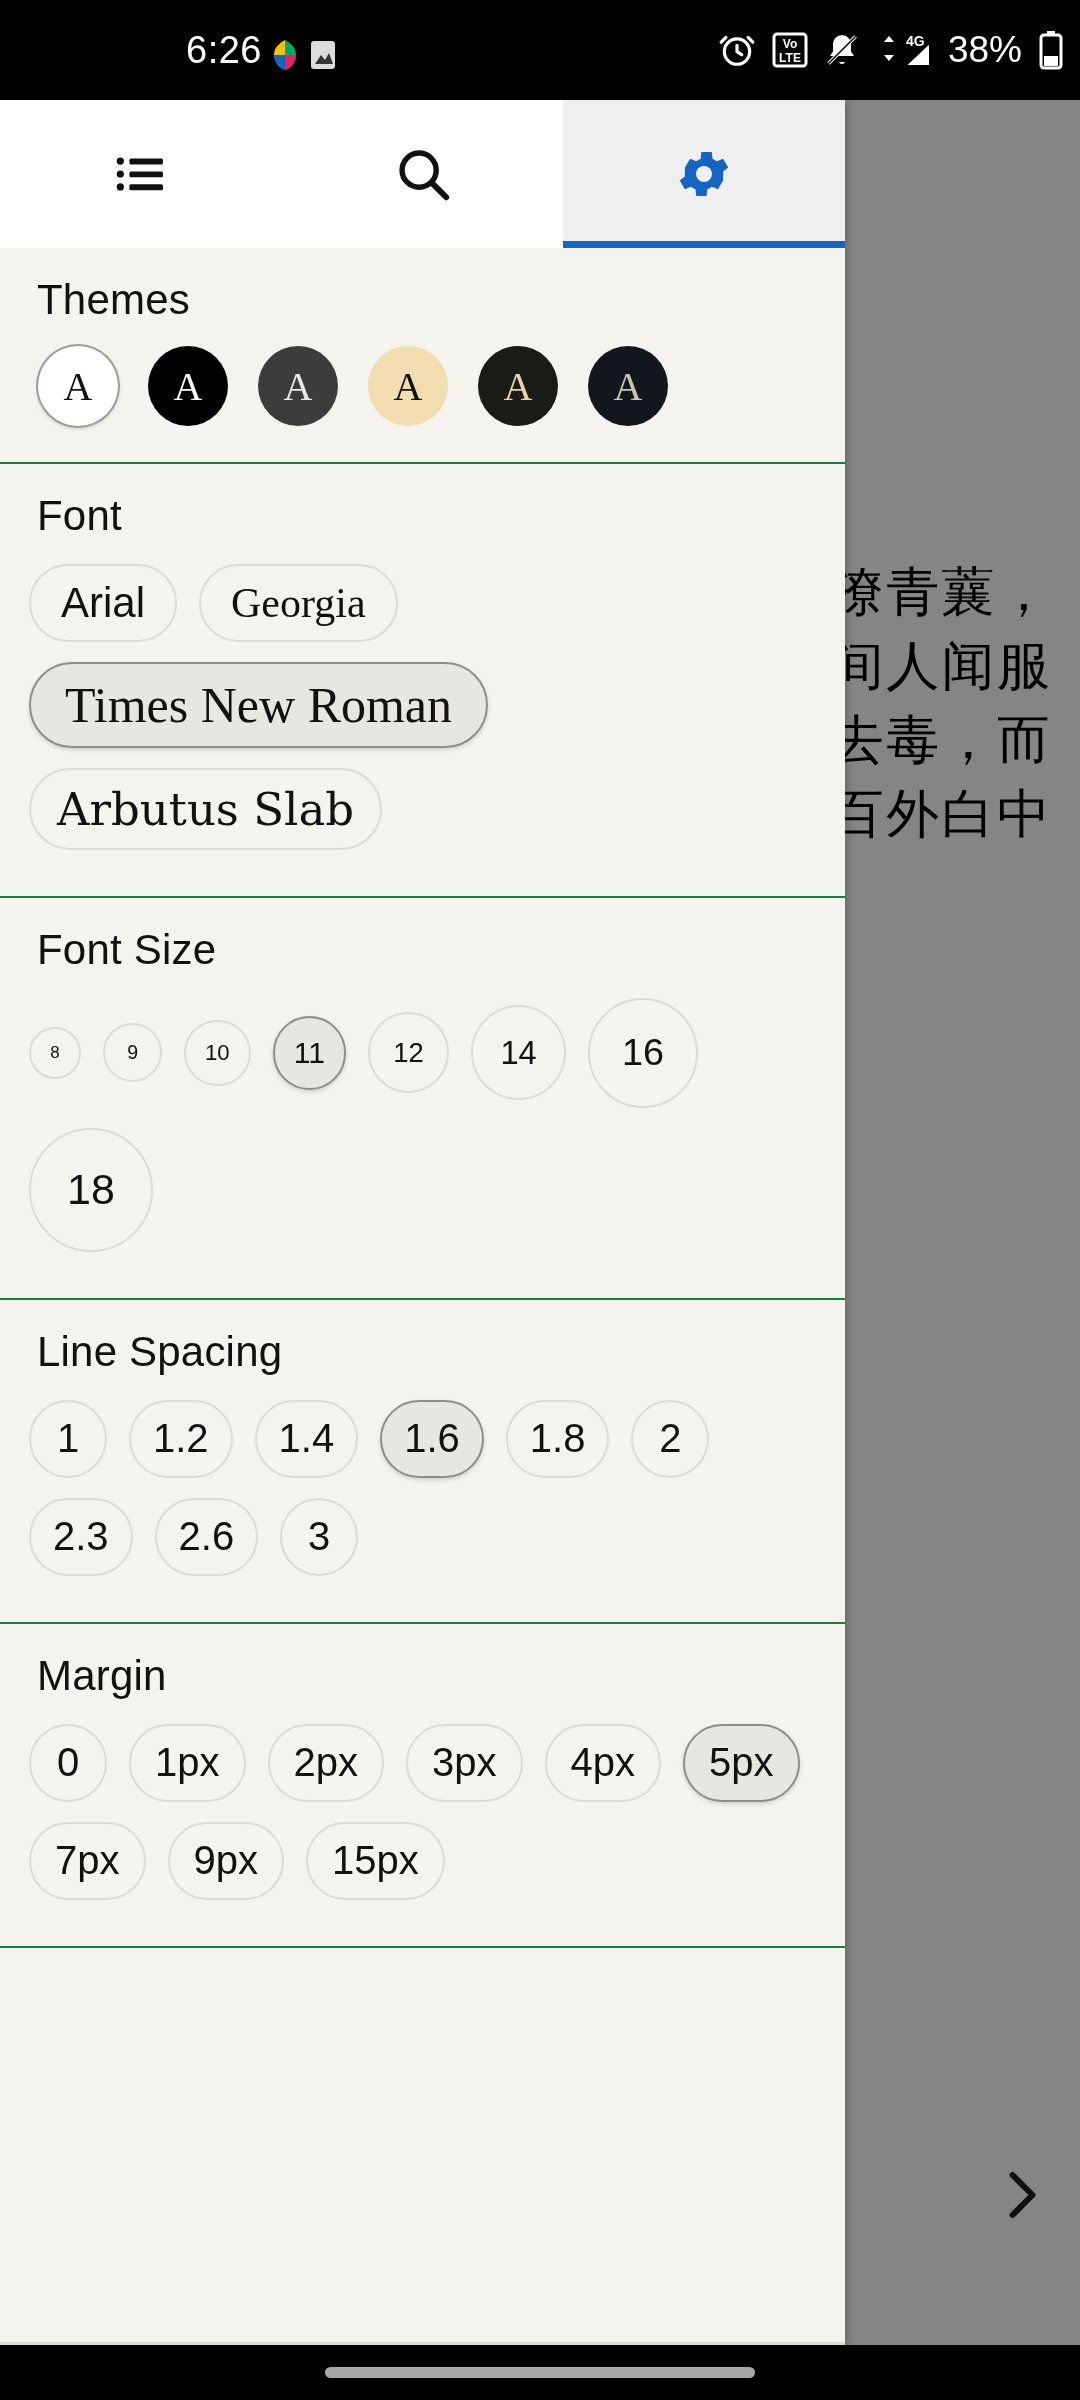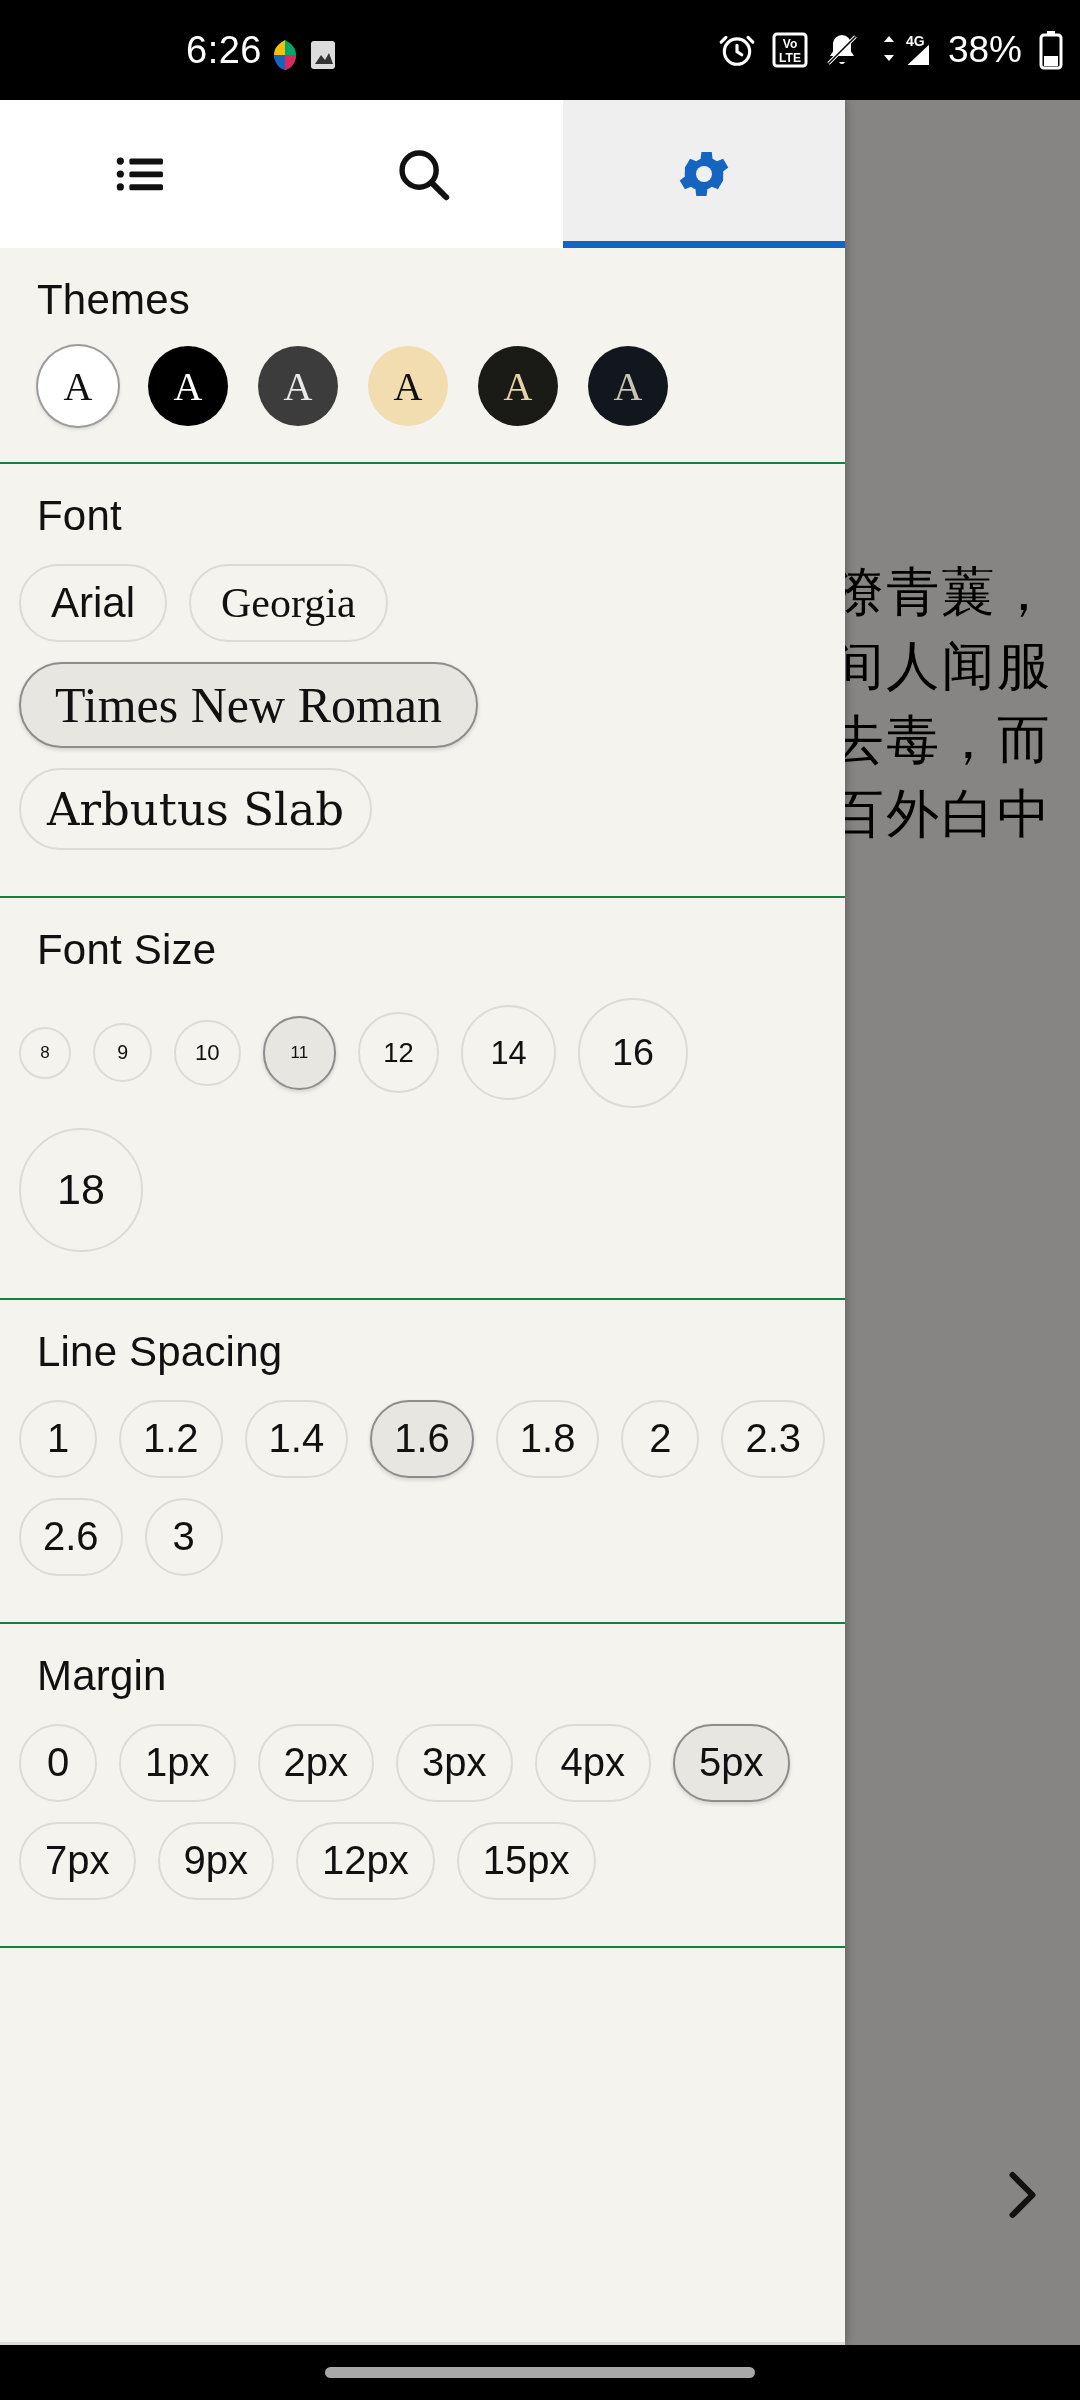--- a/index.html
+++ b/index.html
@@ -66,21 +66,21 @@
     height:7px; background:#1565c0;
   }
   .tab-sep { position:absolute; left:0; right:0; bottom:0; height:3px; background:#dcdcdc; }
 
   
   .section { padding:28px 0 36px 0; border-bottom:2px solid #15803d; }
   .section-title {
     font-size:42px; color:#111; font-weight:400;
     margin:0 0 14px 37px; letter-spacing:0.2px;
   }
-  .chips { display:flex; flex-wrap:wrap; align-items:center; padding:0 8px; }
+  .chips { display:flex; flex-wrap:wrap; align-items:center; padding:0 18px; }
 
   
   .theme-row { display:flex; align-items:center; padding:8px 0 0 38px; gap:30px; }
   .theme-dot {
     width:80px; height:80px; border-radius:50%;
     display:flex; align-items:center; justify-content:center;
     font-family:"Liberation Serif", serif; font-size:40px;
     cursor:pointer;
   }
   .theme-dot.sel { box-shadow:0 0 0 2px #9b9b9b, 0 2px 5px rgba(0,0,0,0.22); }
@@ -277,21 +277,21 @@
       <div class="chips" id="size-chips">
           <div class="chip size-chip" style="width: 52px; height: 52px; font-size: 17px;">
             <span>8</span>
           </div>
           <div class="chip size-chip" style="width: 59.2px; height: 59.2px; font-size: 19.6px;">
             <span>9</span>
           </div>
           <div class="chip size-chip" style="width: 66.4px; height: 66.4px; font-size: 22.2px;">
             <span>10</span>
           </div>
-          <div class="chip size-chip sel" style="width: 73.6px; height: 73.6px; font-size: 17px;">
+          <div class="chip size-chip sel" style="width: 73.6px; height: 73.6px; font-size: 30px;">
             <span>11</span>
           </div>
           <div class="chip size-chip" style="width: 80.8px; height: 80.8px; font-size: 27.4px;">
             <span>12</span>
           </div>
           <div class="chip size-chip" style="width: 95.2px; height: 95.2px; font-size: 32.6px;">
             <span>14</span>
           </div>
           <div class="chip size-chip" style="width: 109.6px; height: 109.6px; font-size: 37.8px;">
             <span>16</span>
@@ -354,23 +354,20 @@
             <span>4px</span>
           </div>
           <div class="chip mg-chip sel">
             <span>5px</span>
           </div>
           <div class="chip mg-chip">
             <span>7px</span>
           </div>
           <div class="chip mg-chip">
             <span>9px</span>
-          </div>
-          <div class="chip mg-chip">
-            <span>12px</span>
           </div>
           <div class="chip mg-chip">
             <span>15px</span>
           </div>
         </div>
     </div>
 
   </div>
 
   <div id="nav-bar">

